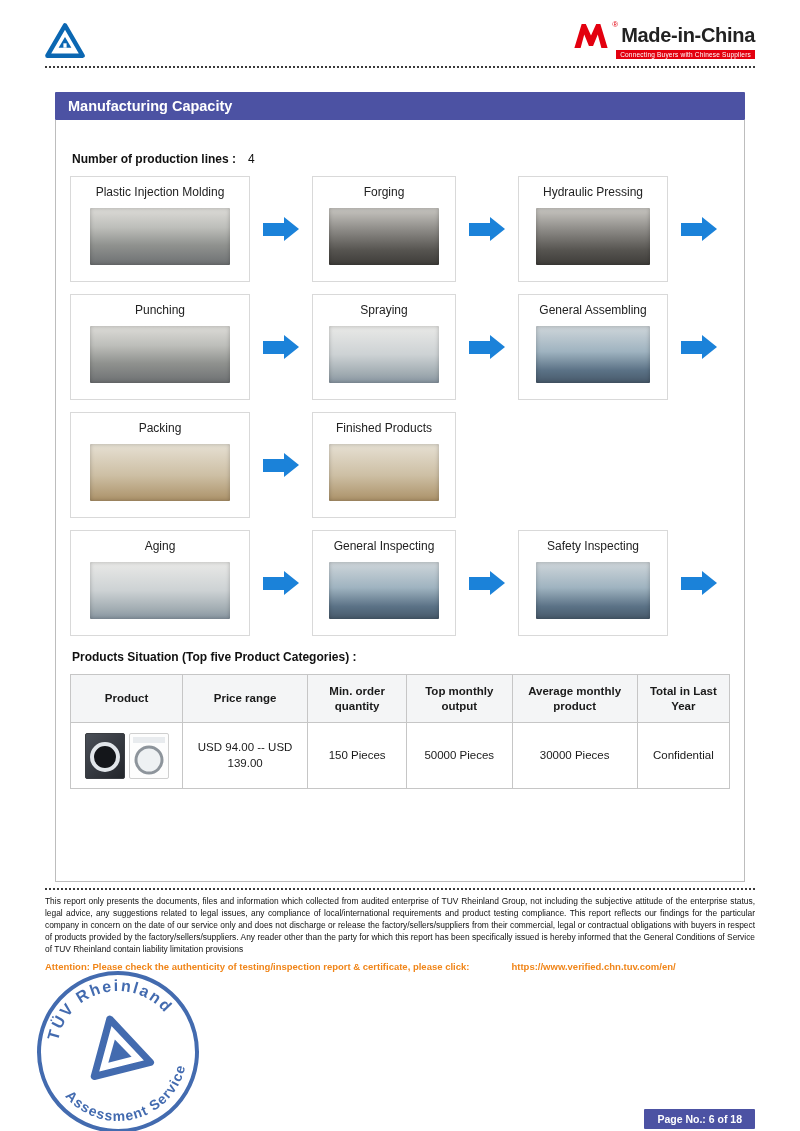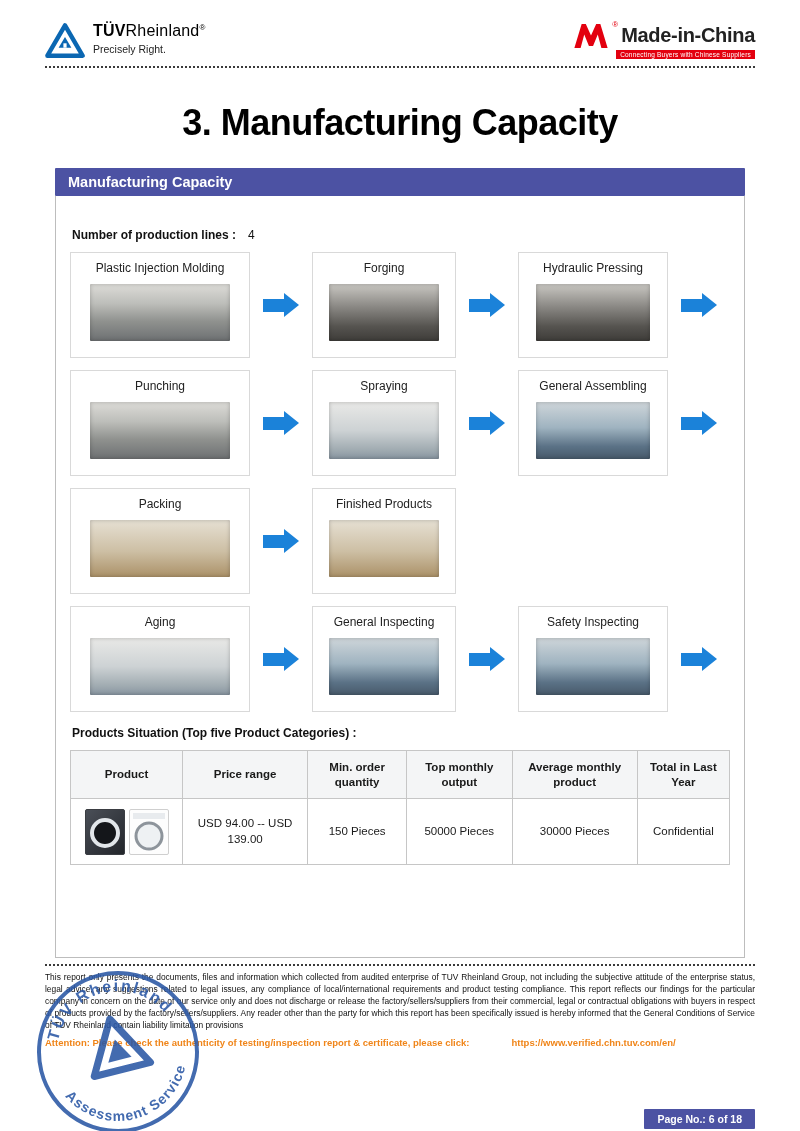--- a/index.html
+++ b/index.html
@@ -83,39 +83,34 @@
 
 <div class="page">
 
   <div class="hdr">
     <div class="tuv-logo">
       <svg width="40" height="37" viewBox="0 0 100 90">
         <path d="M50 7 L94 83 L6 83 Z" fill="none" stroke="#0b67b2" stroke-width="11" stroke-linejoin="round"></path>
         <path d="M50 36 L66 63 L34 63 Z" fill="#0b67b2"></path>
         <rect x="46" y="52" width="8" height="11" fill="#fff"></rect>
       </svg>
-      <div class="tuv-text">
-        <div class="brand"><b>TÜV</b><span>Rheinland</span><sup>®</sup></div>
-        <div class="tuv-tagline">Precisely Right.</div>
-      </div>
     </div>
     <div class="mic-logo">
       <div class="mic-row">
         <svg width="36" height="27" viewBox="0 0 68 52">
           <path d="M2 50 L16 4 L24 4 L34 26 L44 4 L52 4 L66 50 L54 50 L47 24 L38 46 L30 46 L21 24 L14 50 Z" fill="#e3000f"></path>
         </svg>
         <span class="mic-reg">®</span>
         <span class="mic-brand">Made-in-China</span>
       </div>
       <div class="mic-tagline">Connecting Buyers with Chinese Suppliers</div>
     </div>
   </div>
   <div class="dotted"></div>
 
-  <div class="page-title">3. Manufacturing Capacity</div>
 
   <div class="section">
     <div class="bar">Manufacturing Capacity</div>
     <div class="content">
 
       <div class="lbl lbl-row">
         <span>Number of production lines :</span><span class="val">4</span>
       </div>
 
       <div class="wf-row">

